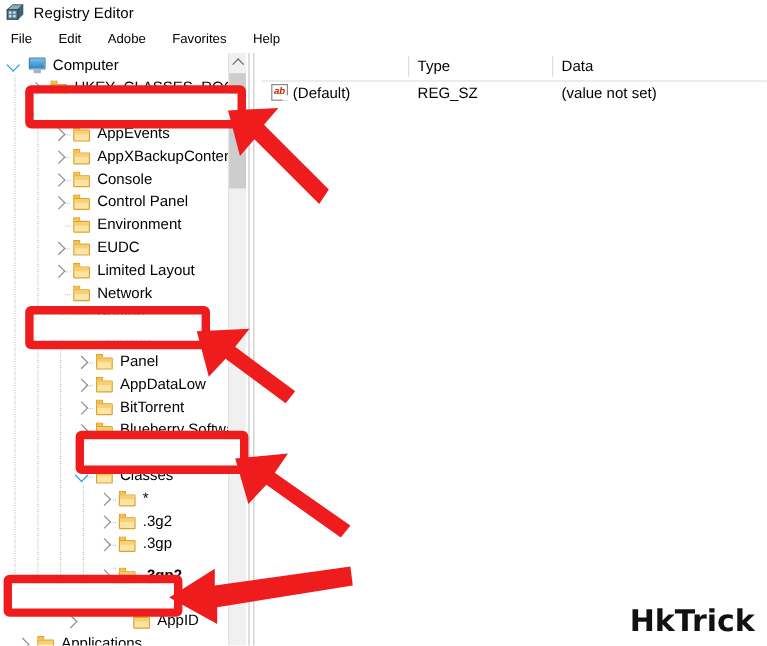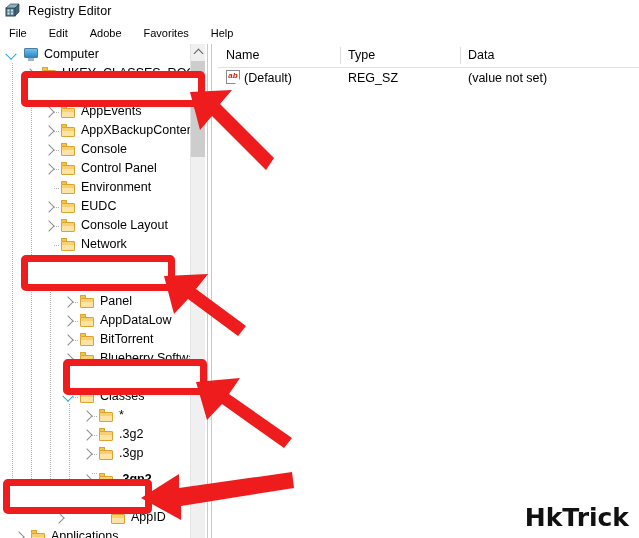--- a/index.html
+++ b/index.html
@@ -352,21 +352,21 @@
           <div class="row" style="top: 172px;">
             <div style="width: 42px; flex: 0 0 auto;"></div>
             <div class="exp">
               <span class="chev"></span>
             </div>
             <div class="label-wrap">
               <div class="folder">
                 <div class="tab"></div>
                 <div class="body"></div>
               </div>
-              <span class="label">Console Layout</span>
+              <span class="label">Limited Layout</span>
             </div>
           </div>
           <div class="row" style="top: 191px;">
             <div style="width: 42px; flex: 0 0 auto;"></div>
             <div class="exp"></div>
             <div class="label-wrap">
               <div class="folder">
                 <div class="tab"></div>
                 <div class="body"></div>
               </div>
@@ -602,21 +602,20 @@
             <i></i>
           </div>
         <div class="vthumb"></div>
       </div>
     </div>
 
     <div class="splitter"></div>
 
     <div class="listpane">
       <div class="lheader">
-        <div class="lh" style="left:0;width:122px;">Name</div>
         <div class="lh div" style="left:242px;width:179px;">Data</div>
         <div class="lh div" style="left:122px;width:120px;">Type</div>
       </div>
       <div class="lrow">
         <div class="abicon">
           <span>ab</span>
         </div>
         <div class="cell" style="left:26px;">(Default)</div>
         <div class="cell" style="left:130px;">REG_SZ</div>
         <div class="cell" style="left:250px;">(value not set)</div>

